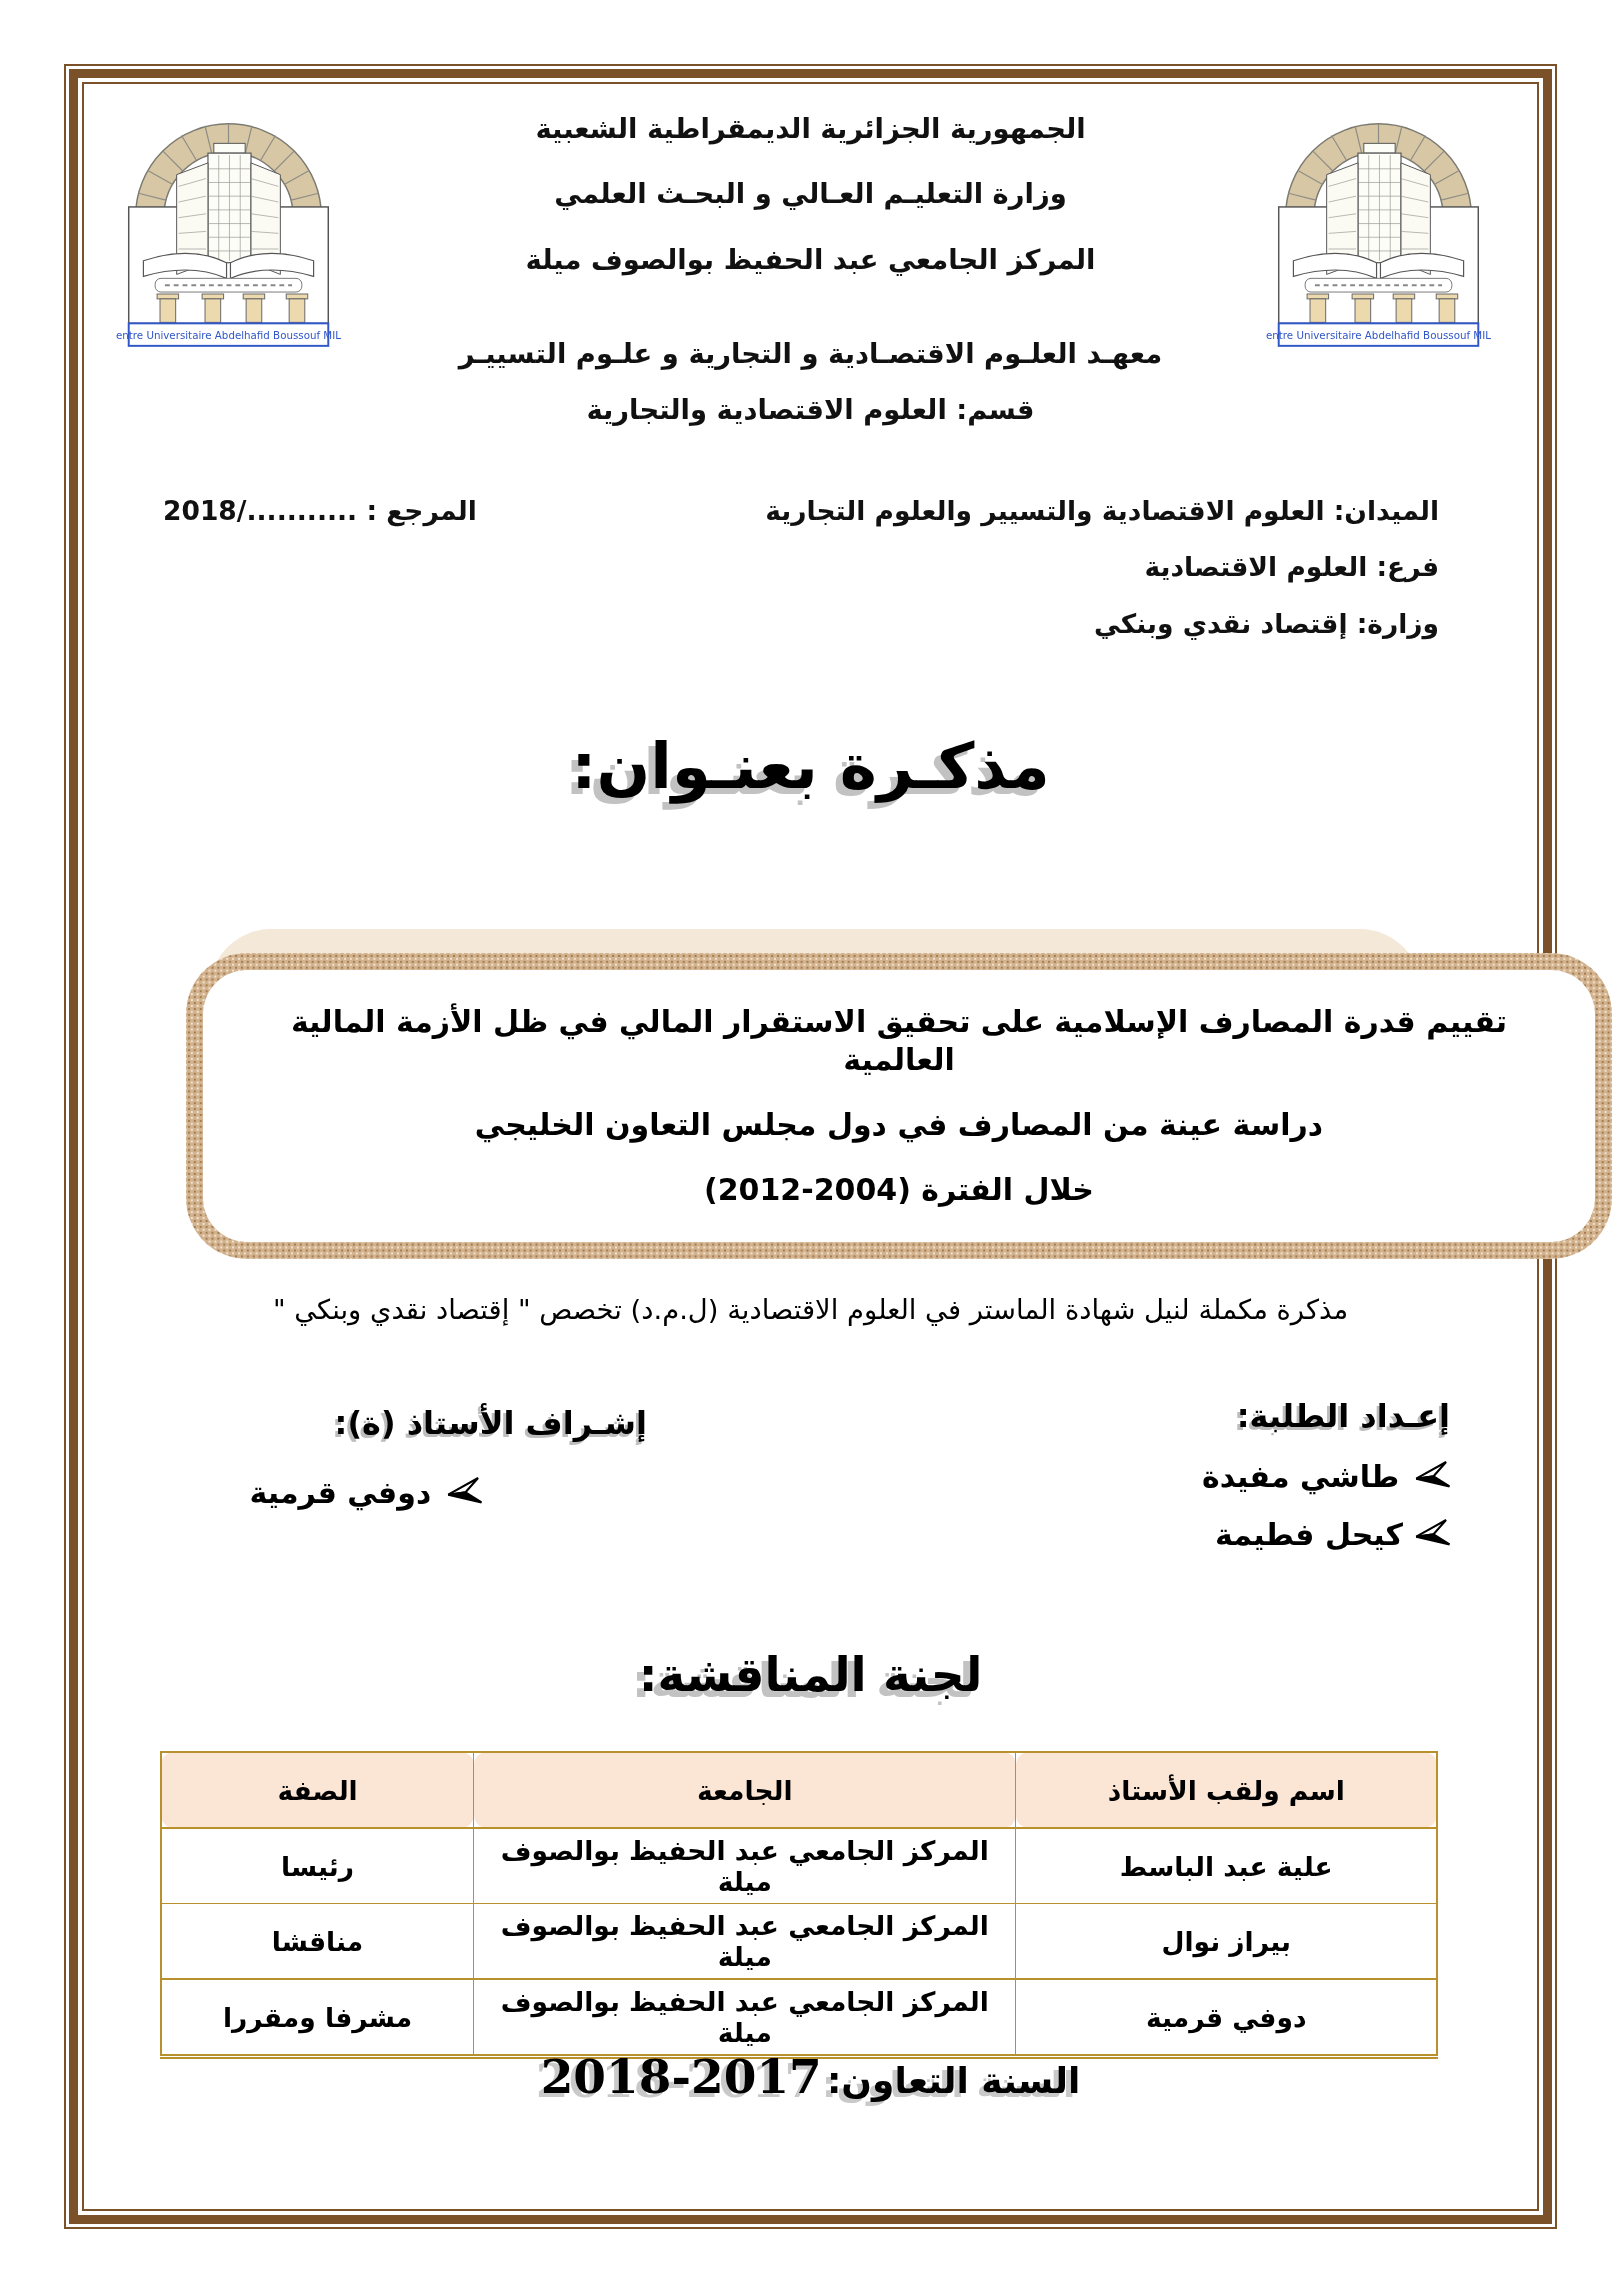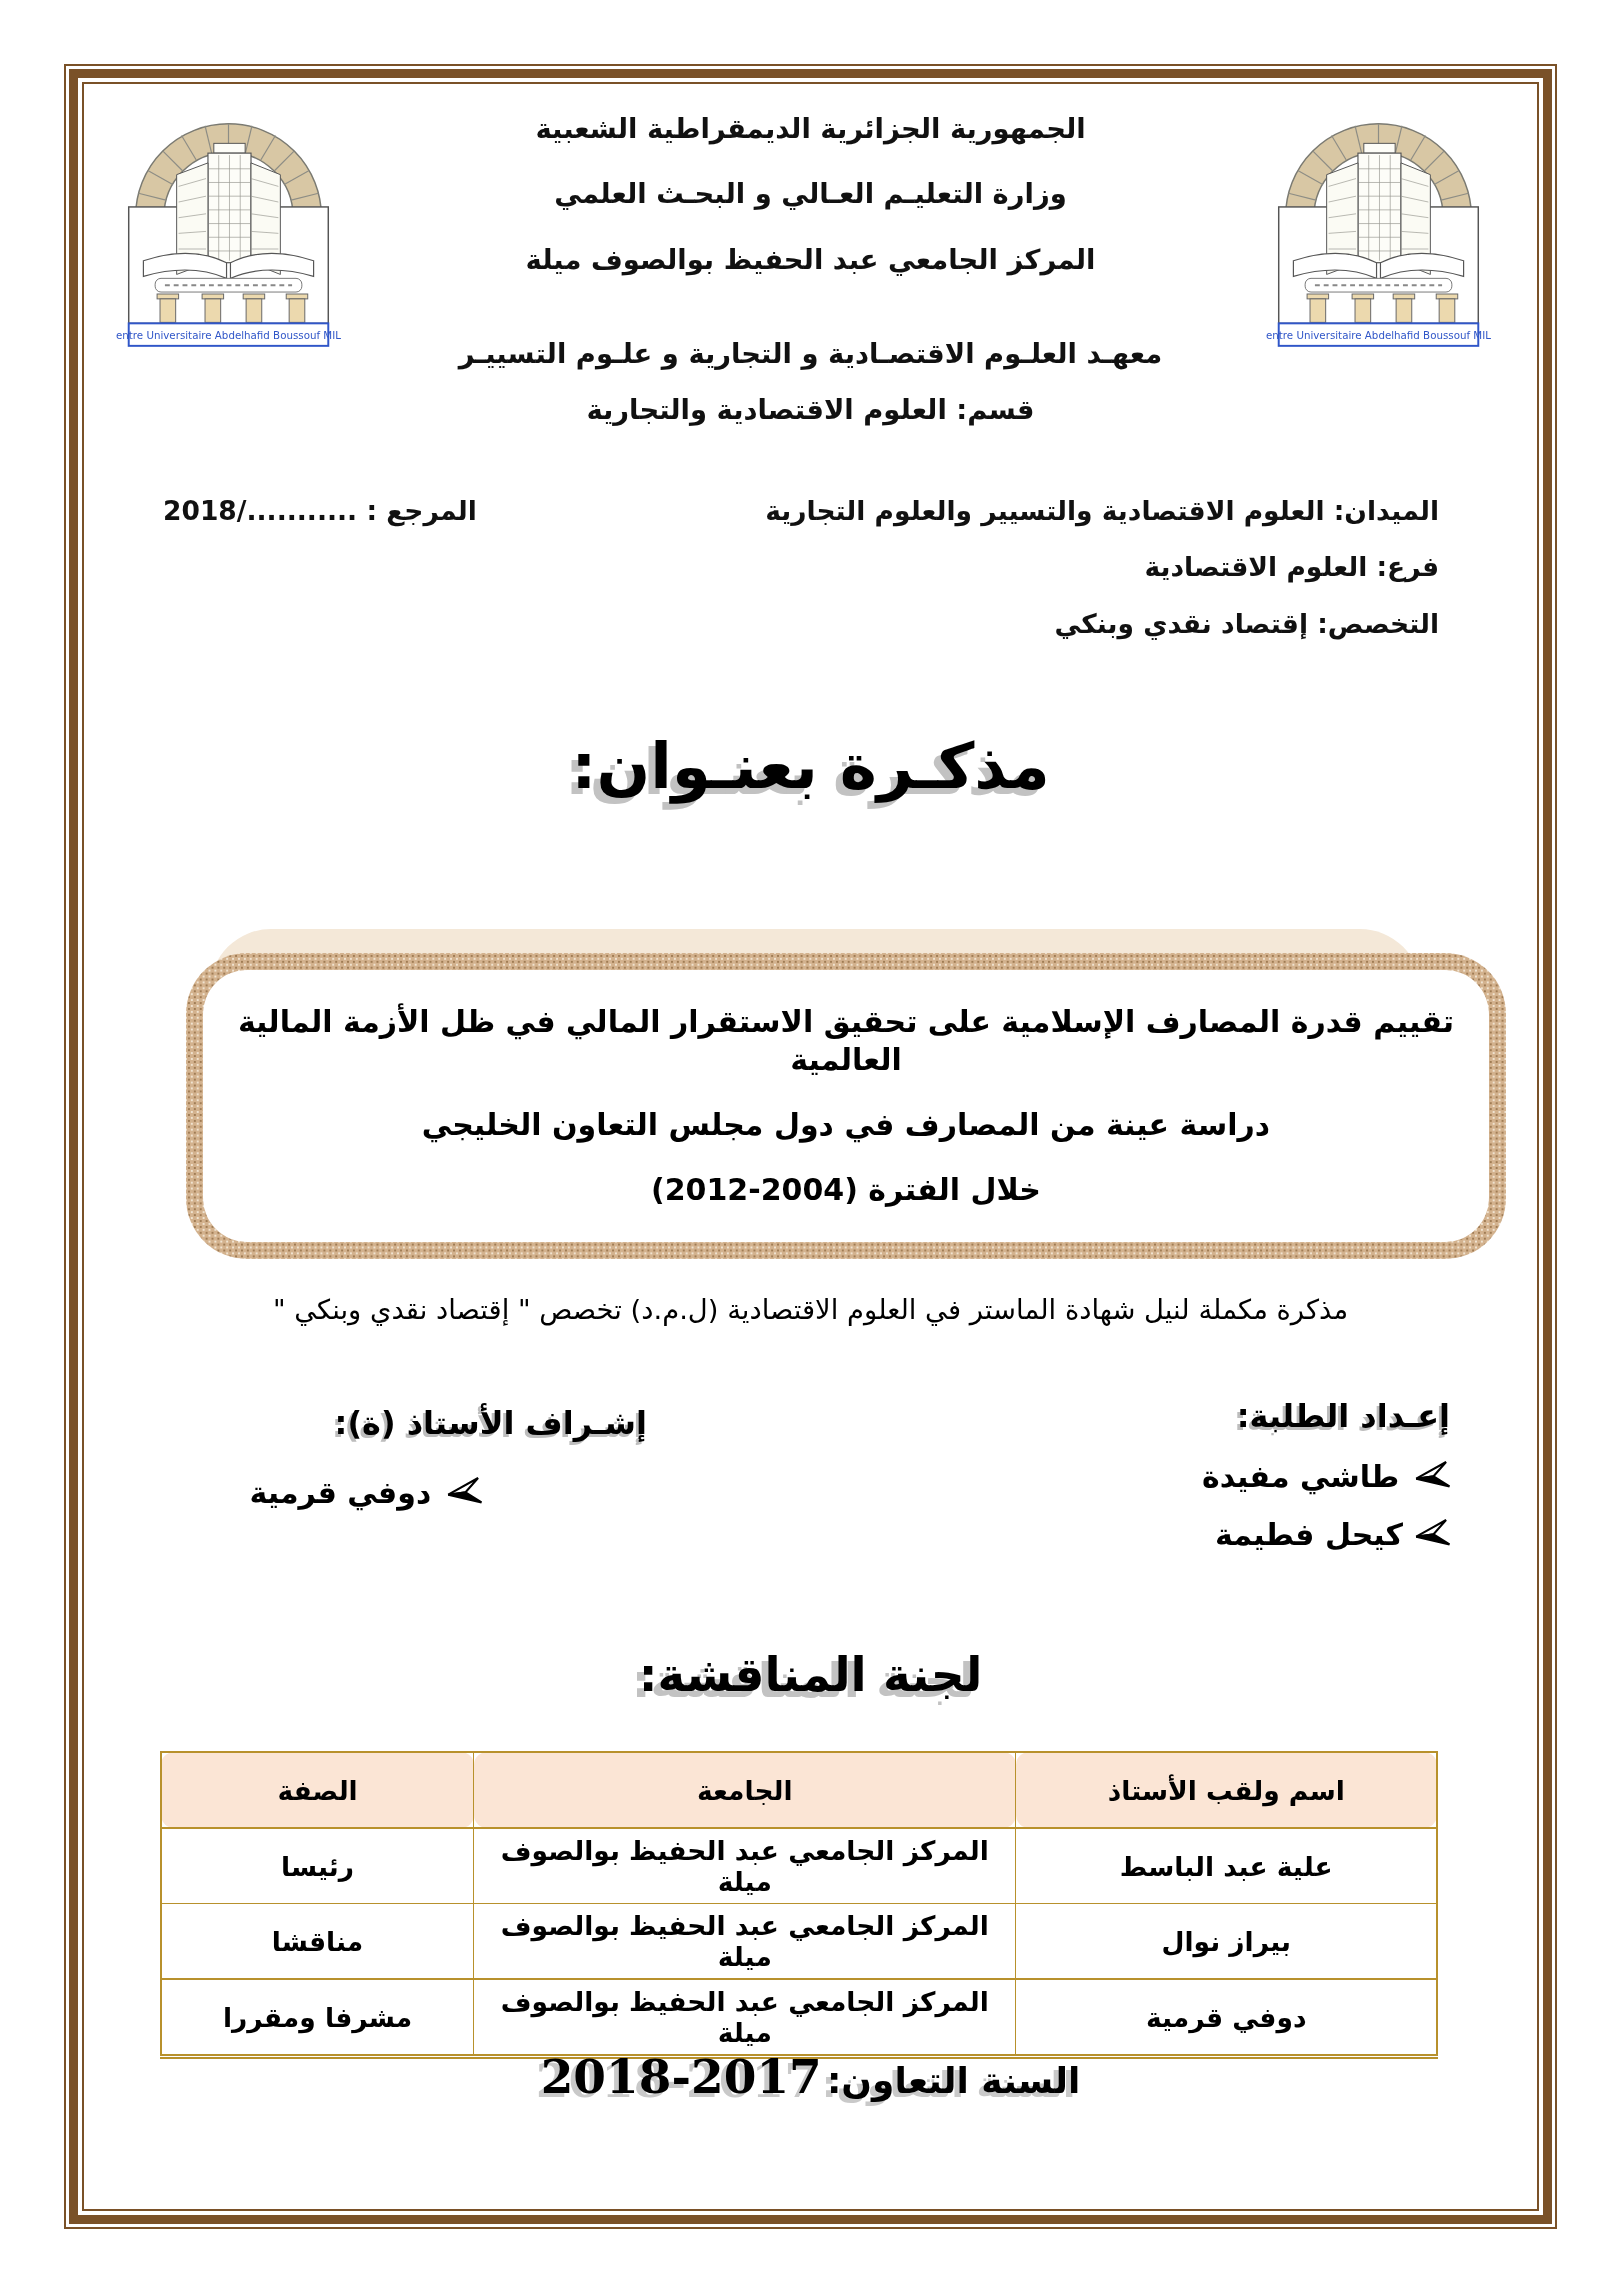--- a/index.html
+++ b/index.html
@@ -15,21 +15,21 @@
 
   .hdr{font-size:27.4px;font-weight:bold;color:#111;}
   .meta{font-size:26.5px;font-weight:bold;color:#111;}
 
   .callig{font-weight:bold;color:#000;text-shadow:-6.9px 5.9px 0 #c2c2c2;}
   .memo-heading{top:730px;font-size:63px;letter-spacing:2px;}
   .committee-heading{top:1647px;font-size:47px;}
 
   
   .tbox-shadow{left:210px;top:929px;width:1211px;height:312px;border-radius:61px;background:#f4e8d8;}
-  .tbox{left:186px;top:953px;width:1320px;height:306px;border-radius:61px;
+  .tbox{left:186px;top:953px;width:1426px;height:306px;border-radius:61px;
         background-color:#d3b28e;
         background-image:radial-gradient(#a07c54 22%,transparent 23%),radial-gradient(#f0e3d0 22%,transparent 23%);
         background-size:5.9px 5.9px;background-position:0 0,2.9px 2.9px;}
   .tbox-inner{position:absolute;inset:16.7px;border-radius:44px;background:#ffffff;
         display:flex;flex-direction:column;justify-content:space-evenly;align-items:center;
         padding:5.9px 27.4px;}
   .title-line{font-size:30px;font-weight:bold;color:#000;text-align:center;line-height:1.25;}
 
   .note-line{top:1294px;font-size:27.4px;font-weight:normal;}
 
@@ -191,21 +191,21 @@
   </svg>
 
   <div class="abs center-line hdr" style="top:113px;">الجمهورية الجزائرية الديمقراطية الشعبية</div>
   <div class="abs center-line hdr" style="top:178px;">وزارة التعليـم العـالي و البحـث العلمي</div>
   <div class="abs center-line hdr" style="top:244px;">المركز الجامعي عبد الحفيظ بوالصوف ميلة</div>
   <div class="abs center-line hdr" style="top:338px;">معهـد العلـوم الاقتصـادية و التجارية و علـوم التسييـر</div>
   <div class="abs center-line hdr" style="top:394px;">قسم: العلوم الاقتصادية والتجارية</div>
 
   <div class="abs meta" style="top:495px;right:182px;">الميدان: العلوم الاقتصادية والتسيير والعلوم التجارية</div>
   <div class="abs meta" style="top:551px;right:182px;">فرع: العلوم الاقتصادية</div>
-  <div class="abs meta" style="top:608px;right:182px;">التخصص: إقتصاد نقدي وبنكي</div>
+  <div class="abs meta" style="top:608px;right:182px;">وزارة: إقتصاد نقدي وبنكي</div>
   <div class="abs meta" style="top:495px;left:163px;">المرجع : .........../2018</div>
 
   <div class="abs center-line callig memo-heading">مذكـرة بعنـوان:</div>
 
   <div class="abs tbox-shadow"></div>
   <div class="abs tbox">
     <div class="tbox-inner">
       <div class="title-line">تقييم قدرة المصارف الإسلامية على تحقيق الاستقرار المالي في ظل الأزمة المالية العالمية</div>
       <div class="title-line">دراسة عينة من المصارف في دول مجلس التعاون الخليجي</div>
       <div class="title-line">خلال الفترة (2004-2012)</div>

